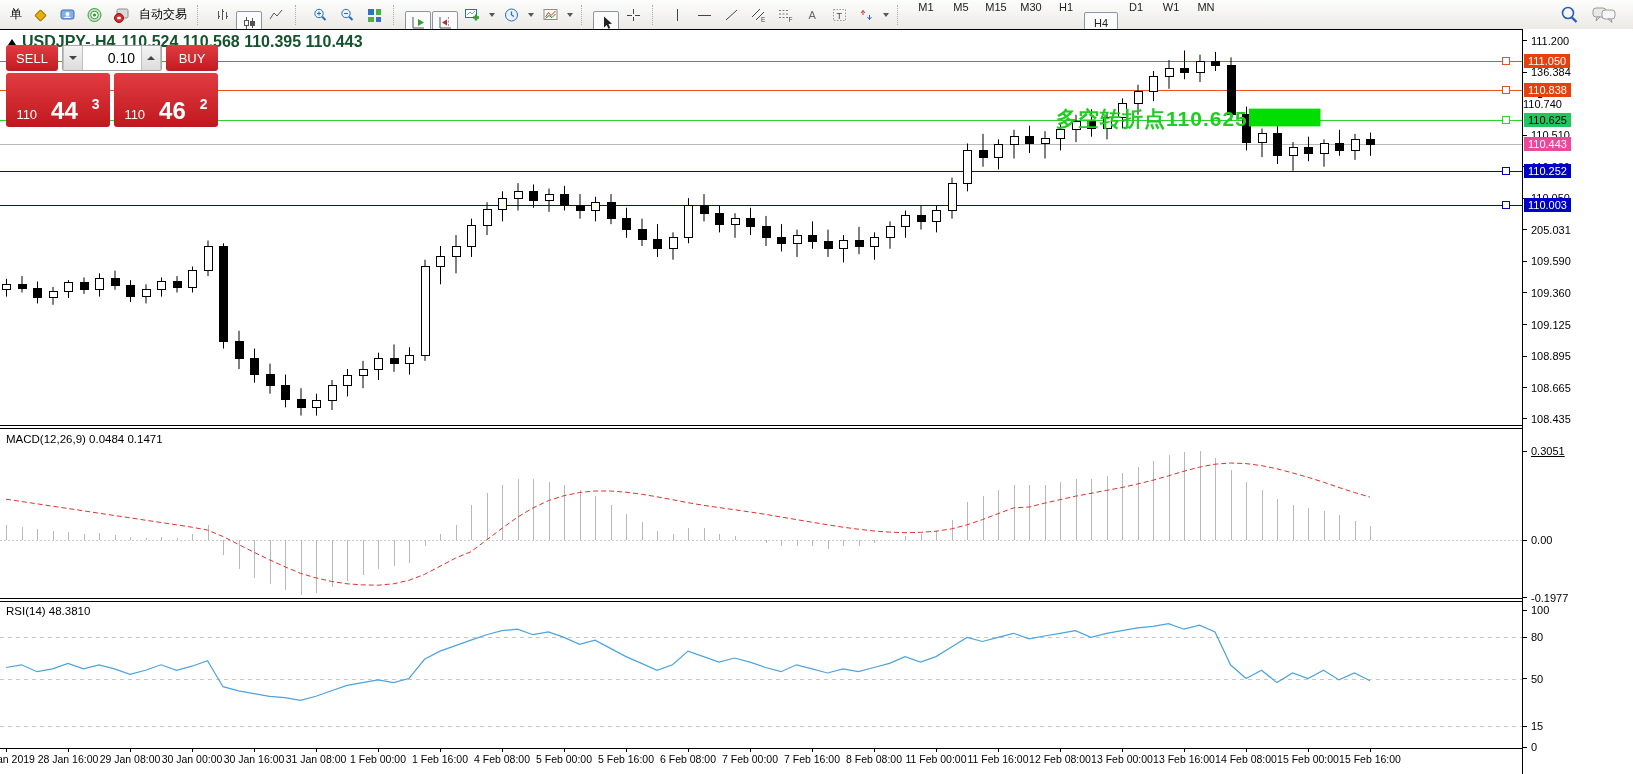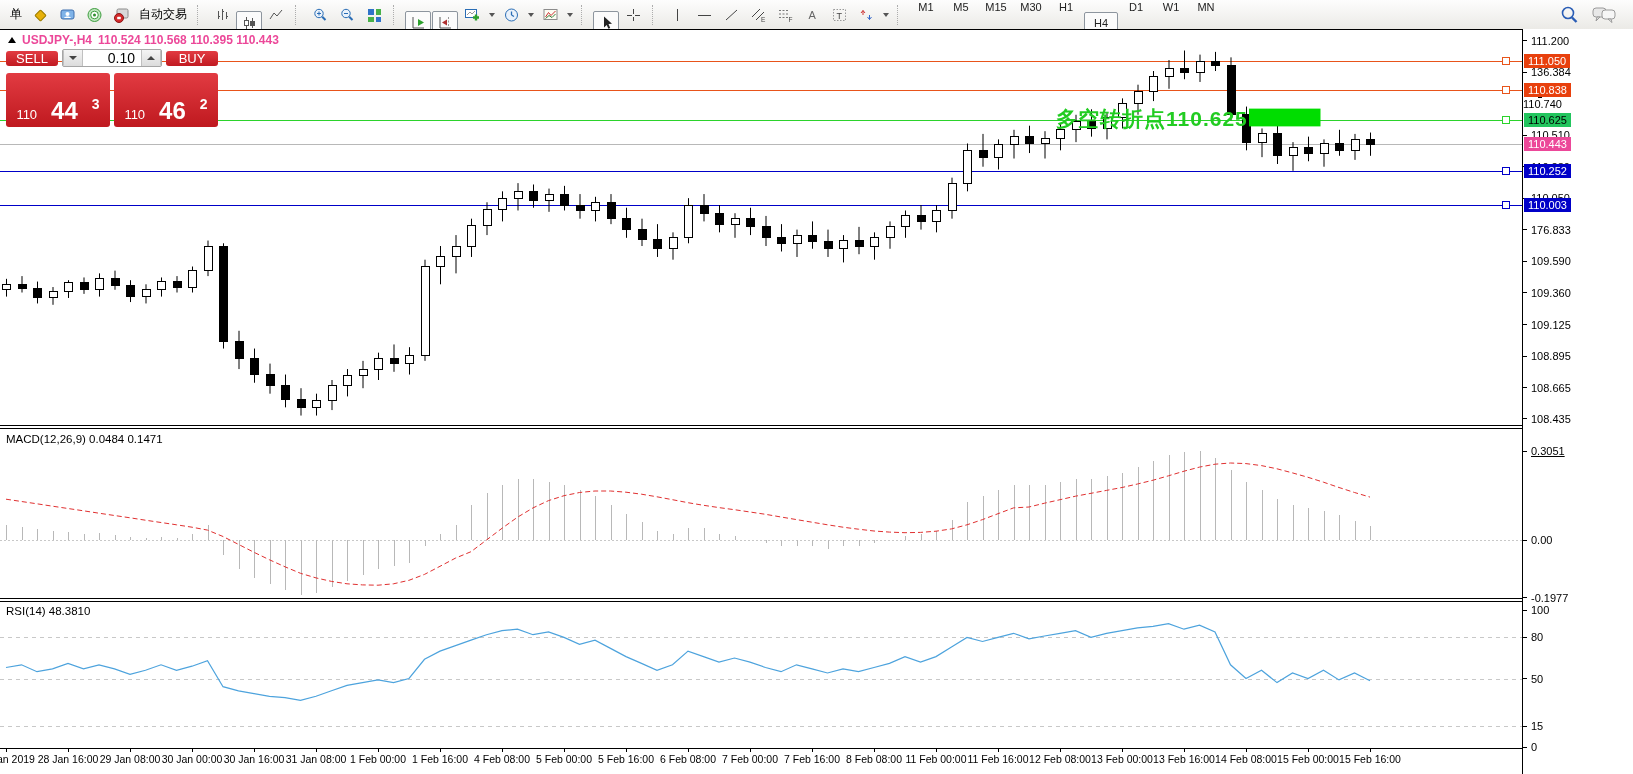--- a/index.html
+++ b/index.html
@@ -34,30 +34,30 @@
   .time-tick{position:absolute;top:0;width:1px;height:3px;background:#000;}
   #price-axis{position:absolute;left:1522px;top:29px;width:110px;height:745px;background:#fff;
               border-left:1px solid #000;}
   .tick{position:absolute;left:0;height:13px;display:flex;align-items:center;}
   .tick i{display:block;width:4px;height:1px;background:#000;margin-right:4px;}
   .tick span{font-size:11px;color:#000;}
   .badge{position:absolute;left:1px;height:14px;line-height:14px;padding:0 4px;
          font-size:11px;white-space:nowrap;z-index:3;}
   
   #chart-title{position:absolute;left:8px;top:33px;display:flex;align-items:center;gap:6px;
-               font-size:12px;font-weight:700;color:#ec4899;z-index:5;}
+               font-size:16px;font-weight:700;color:#14532d;z-index:5;}
   .tri-up{width:0;height:0;border-left:4px solid transparent;border-right:4px solid transparent;
           border-bottom:6px solid #000;}
   #annotation{position:absolute;left:1056px;top:105px;font-size:21px;font-weight:700;
               white-space:nowrap;z-index:4;letter-spacing:1px;}
   #indicator-label-macd{position:absolute;left:6px;top:433px;font-size:11.5px;color:#000;z-index:4;}
   #indicator-label-rsi{position:absolute;left:6px;top:605px;font-size:11.5px;color:#000;z-index:4;}
   
   #trade-panel{position:absolute;left:6px;top:45px;width:212px;z-index:6;}
-  #tp-row1{display:flex;gap:4px;height:26px;align-items:center;}
+  #tp-row1{display:flex;gap:4px;height:26px;}
   .tp-btn{width:52px;background:linear-gradient(#e23b42,#c11a21);color:#fff;font-size:13px;
           border-radius:3px;display:flex;align-items:center;justify-content:center;}
   #tp-spinner{flex:1;display:flex;border:1px solid #a6a6a6;border-radius:2px;background:#fff;overflow:hidden;}
   .spin-btn{width:18px;background:linear-gradient(#f4f4f4,#dcdcdc);display:flex;align-items:center;
             justify-content:center;border-left:1px solid #c0c0c0;border-right:1px solid #c0c0c0;}
   .arr-d{width:0;height:0;border-top:4px solid #444;border-left:4px solid transparent;border-right:4px solid transparent;}
   .arr-u{width:0;height:0;border-bottom:4px solid #444;border-left:4px solid transparent;border-right:4px solid transparent;}
   #vol-input{flex:1;border:none;outline:none;font-size:14px;text-align:right;padding:0 6px 0 0;
              font-family:inherit;color:#000;min-width:20px;}
   #tp-row2{display:flex;gap:4px;height:54px;margin-top:2px;}
@@ -679,21 +679,21 @@
       <div class="tick" style="top: 131.22px;">
         <i></i>
         <span>110.280</span>
       </div>
       <div class="tick" style="top: 162.666px;">
         <i></i>
         <span>110.050</span>
       </div>
       <div class="tick" style="top: 194.111px;">
         <i></i>
-        <span>176.833</span>
+        <span>205.031</span>
       </div>
       <div class="tick" style="top: 225.557px;">
         <i></i>
         <span>109.590</span>
       </div>
       <div class="tick" style="top: 257.002px;">
         <i></i>
         <span>109.360</span>
       </div>
       <div class="tick" style="top: 289.132px;">

